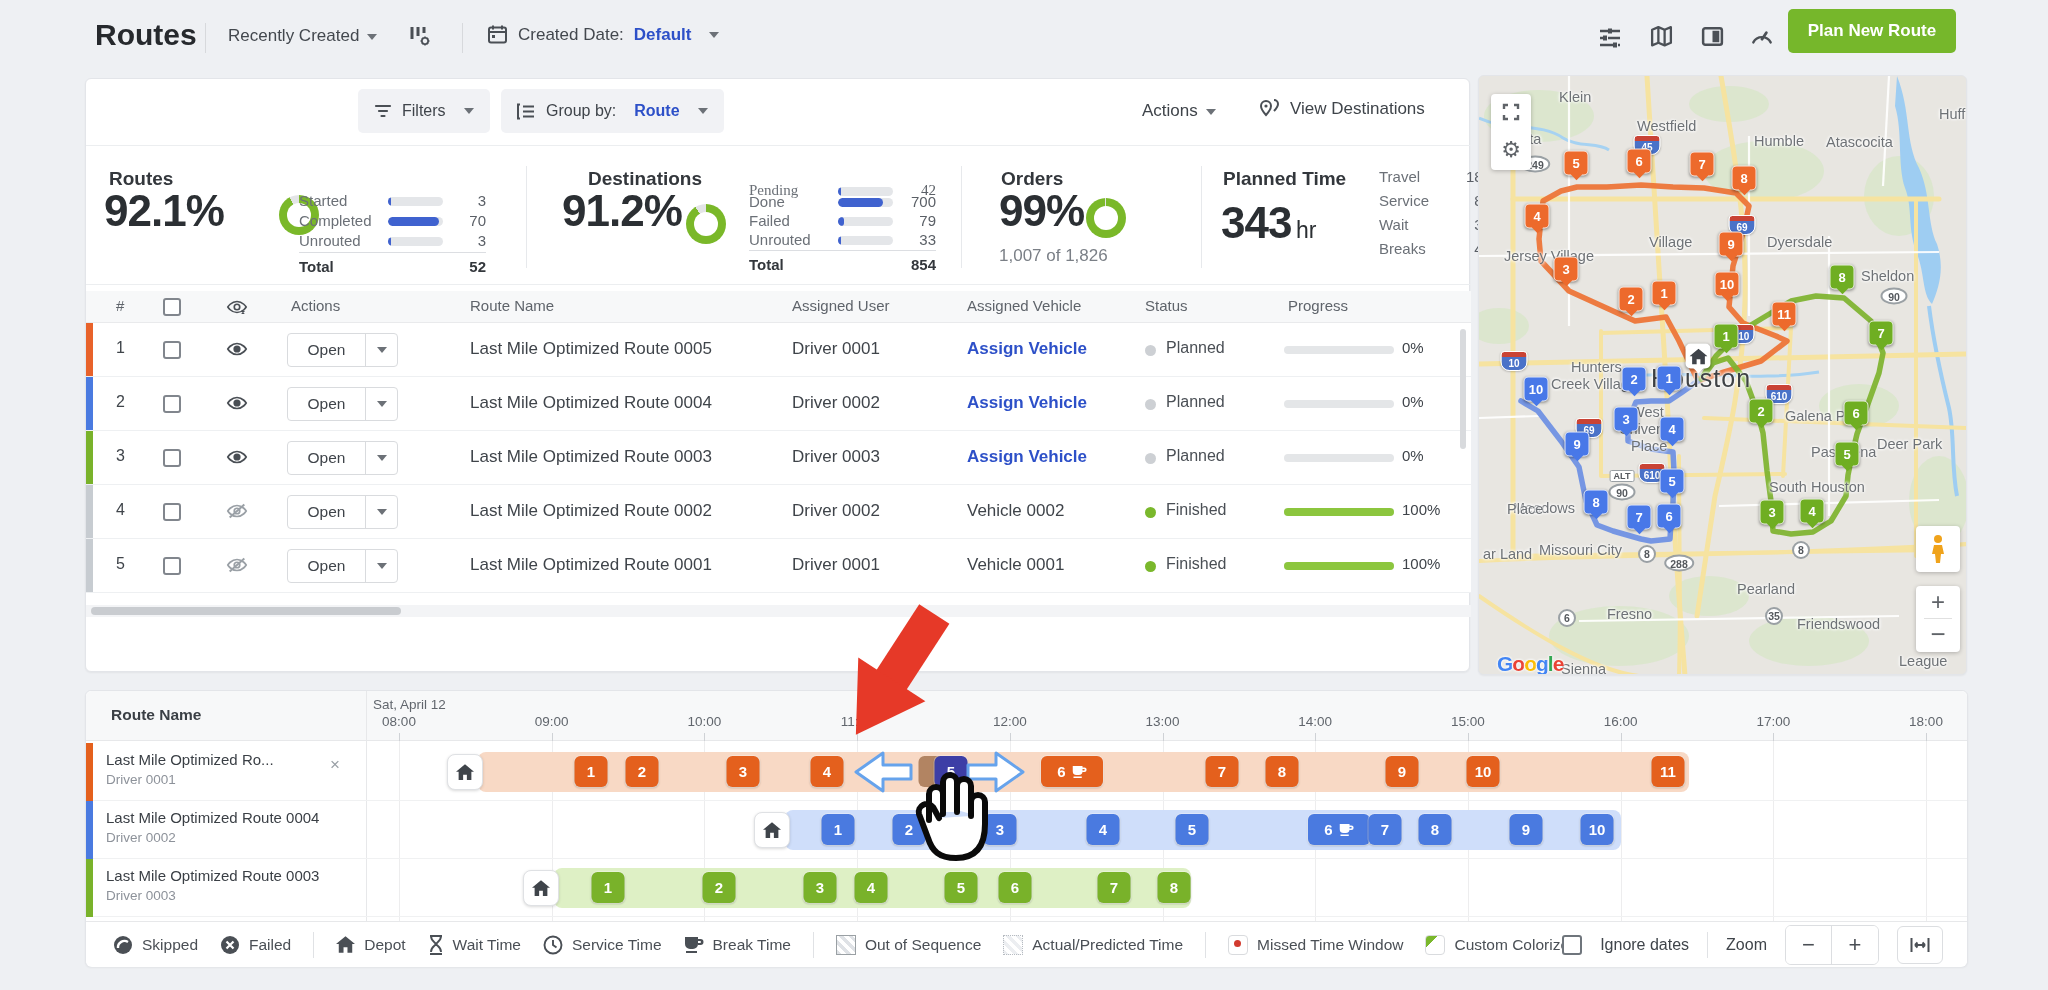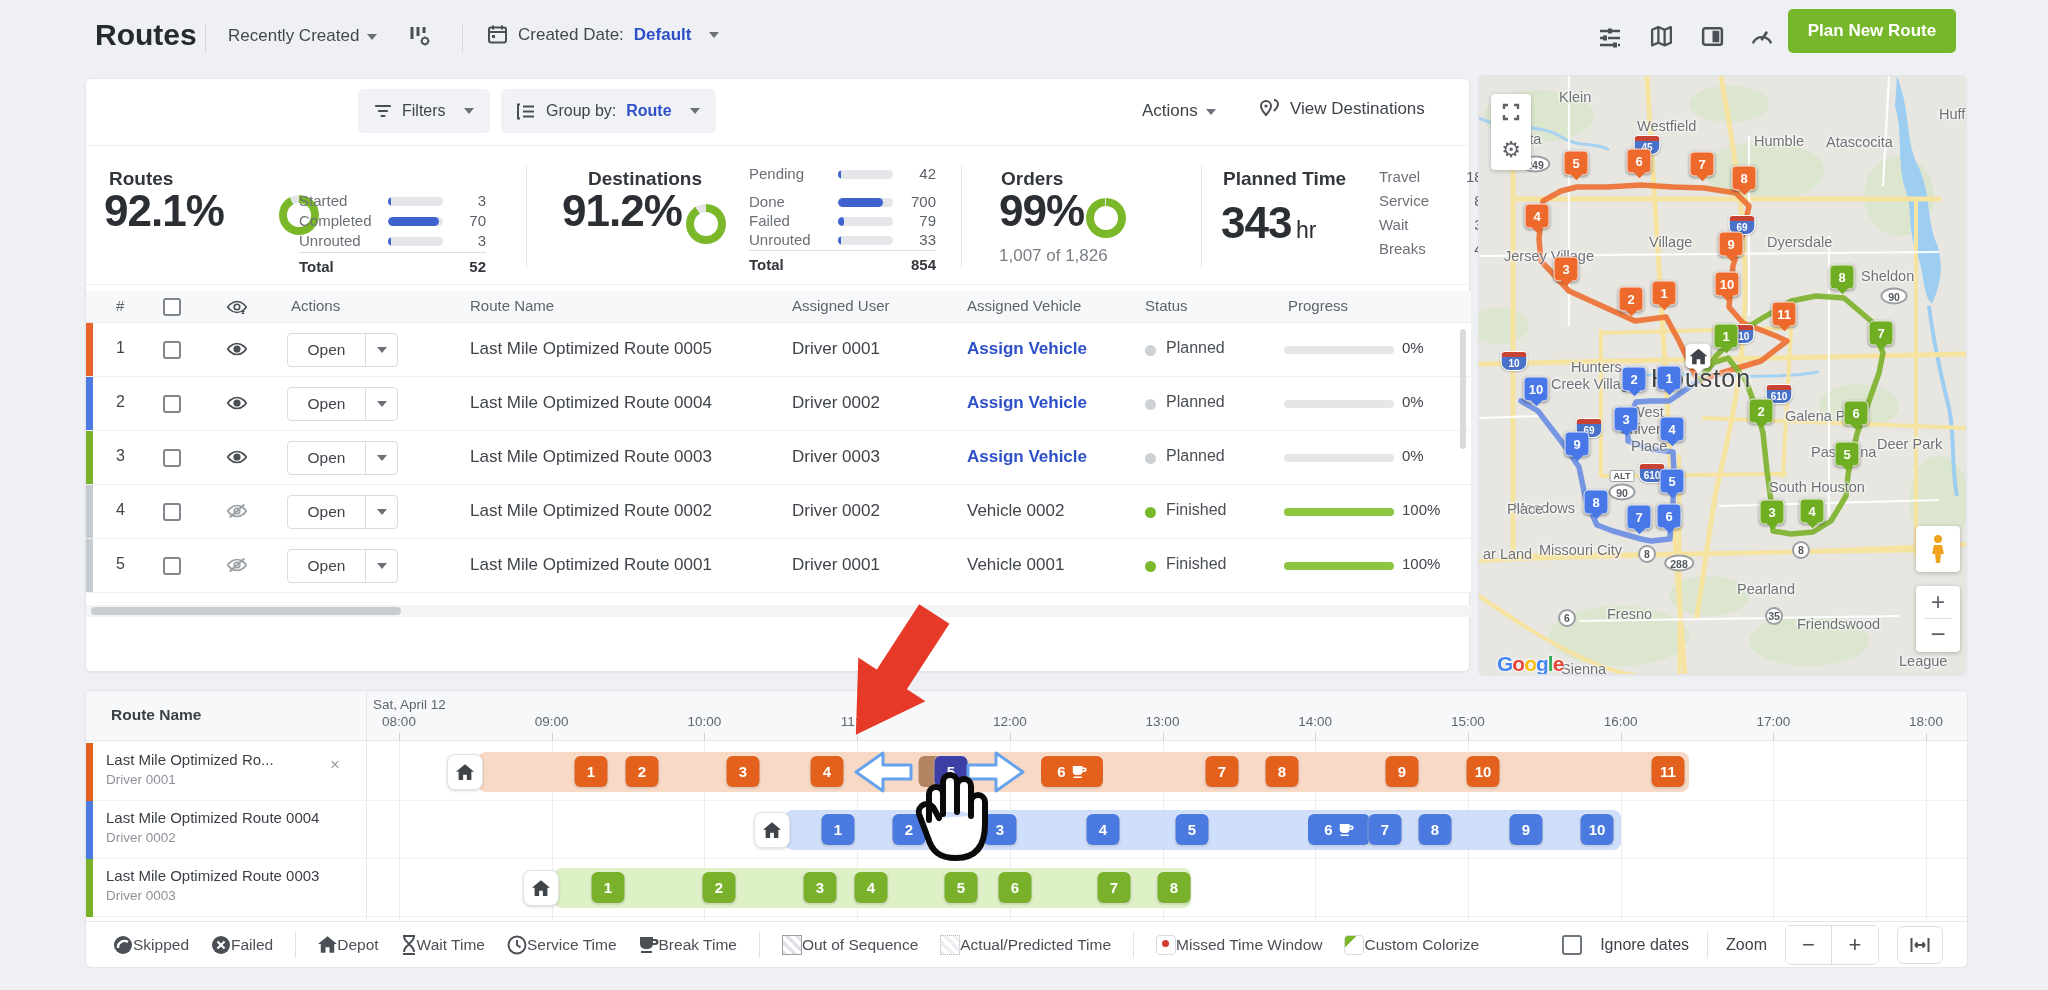--- a/index.html
+++ b/index.html
@@ -23,21 +23,21 @@
   #plan-btn { position:absolute; left:1788px; top:9px; width:168px; height:44px; background:#76b72b; border:none; border-radius:5px; color:#fff; font-size:17px; font-weight:600; font-family:inherit; cursor:pointer; }
 
   
   #left-panel { left:85px; top:78px; width:1385px; height:594px; }
   #search-box { position:absolute; left:15px; top:10px; width:245px; height:44px; border:1px solid #dfe1e5; border-radius:5px; background:#fff; display:flex; align-items:center; padding:0 12px; gap:10px; }
   #search-box input { border:none; outline:none; font-size:16px; font-family:inherit; color:#3f444a; width:170px; background:transparent; }
   #search-box input::placeholder { color:#9aa0a6; }
   .tool-btn { position:absolute; top:10px; height:44px; background:#f1f2f5; border-radius:5px; display:flex; align-items:center; padding:0 16px; gap:10px; font-size:16px; color:#3f444a; cursor:pointer; }
   #filters-btn { left:272px; }
   #groupby-btn { left:415px; }
-  #groupby-btn .val { color:#2d50c8; font-weight:600; margin-left:0; }
+  #groupby-btn .val { color:#2d50c8; font-weight:600; margin-left:8px; }
   #actions-dd { position:absolute; left:1056px; top:22px; font-size:17px; color:#3f444a; cursor:pointer; }
   #viewdest-btn { position:absolute; left:1172px; top:19px; font-size:17px; color:#3f444a; display:flex; align-items:center; gap:8px; cursor:pointer; }
 
   
   #stats { position:absolute; left:0; top:66px; width:1385px; height:140px; border-top:1px solid #eceef0; border-bottom:1px solid #eceef0; }
   .stat-title { position:absolute; font-size:19px; font-weight:700; color:#33373c; }
   .stat-big { position:absolute; font-size:44px; font-weight:600; color:#2b2f33; letter-spacing:-1px; }
   .donut { position:absolute; width:40px; height:40px; border-radius:50%; }
   .donut::after { content:''; position:absolute; inset:8px; background:#fff; border-radius:50%; }
   .mini-row { position:absolute; height:20px; font-size:15px; color:#6b7077; }
@@ -106,21 +106,21 @@
   .tldriver { position:absolute; left:20px; top:29px; font-size:13.5px; color:#8d929a; }
   .tlclose { position:absolute; left:244px; top:12px; font-size:17px; color:#9aa0a6; cursor:pointer; }
   .band { position:absolute; top:9px; height:40px; border-radius:8px; }
   .depot-chip { position:absolute; top:11px; width:36px; height:36px; background:#fff; border:1px solid #dfe1e4; border-radius:8px; box-shadow:0 1px 3px rgba(0,0,0,.15); display:flex; align-items:center; justify-content:center; color:#3f444a; }
   .stop { position:absolute; top:13px; width:33px; height:31px; border-radius:6px; color:#fff; font-size:15px; font-weight:700; display:flex; align-items:center; justify-content:center; gap:6px; box-shadow:0 0 0 1px rgba(255,255,255,.35),0 1px 2px rgba(0,0,0,.25); transform:translateX(-50%); cursor:pointer; }
   .stop.brk { width:62px; }
   .ghost { position:absolute; top:13px; width:33px; height:31px; border-radius:6px; background:#aa7a57; opacity:.9; transform:translateX(-50%); }
 
   
   #legend { position:absolute; left:0; top:230px; width:1881px; height:46px; background:#fff; border-top:1px solid #e7e8ea; border-radius:0 0 6px 6px; display:flex; align-items:center; padding-left:27px; gap:22px; }
-  .leg-item { display:flex; align-items:center; font-size:15.5px; color:#4a4f55; cursor:pointer; }
+  .leg-item { display:flex; align-items:center; gap:9px; font-size:15.5px; color:#4a4f55; cursor:pointer; }
   .leg-div { width:1px; height:26px; background:#e0e2e5; }
   .hatch1 { width:20px; height:20px; border:1.5px solid #9aa0a4; background:repeating-linear-gradient(45deg,#dfe2e6 0 3px,#fff 3px 7px); }
   .hatch2 { width:20px; height:20px; border:1.5px dotted #b6bbc1; background:repeating-linear-gradient(45deg,#eceef1 0 3px,#fff 3px 7px); }
   .missed-sq { width:20px; height:20px; border:1.5px solid #d9dbde; border-radius:4px; position:relative; }
   .missed-sq::after { content:''; position:absolute; left:5px; top:4px; width:7px; height:7px; border-radius:50%; background:#d23b2f; }
   .colorize-sq { width:20px; height:20px; border:1.5px solid #d9dbde; border-radius:4px; background:linear-gradient(135deg,#7ab82c 0 32%,#fff 33%); }
   #leg-right { position:absolute; right:24px; top:0; height:46px; display:flex; align-items:center; gap:18px; }
   #ignore-check { width:20px; height:20px; border:2px solid #6f757c; border-radius:3px; background:#fff; cursor:pointer; }
   #zoom-btns { display:flex; border:1px solid #dcdee1; border-radius:6px; overflow:hidden; }
   #zoom-btns .zb { width:46px; height:38px; background:#fff; border:none; font-size:22px; color:#4a4f55; cursor:pointer; font-family:inherit; }
@@ -247,21 +247,21 @@
           <div class="tot-sep" style="left: 213px; top: 106px; width: 187px;"></div>
           <div class="tot-row" style="left: 213px; top: 112px;">Total</div>
           <div class="tot-row" style="left: 360px; top: 112px; width: 40px; text-align: right;">52</div>
         </div>
 
       <div class="stat-vdiv" style="left:440px"></div>
       <div class="stat-title" style="left:502px;top:22px">Destinations</div>
       <div class="stat-big" style="left:476px;top:40px">91.2%</div>
       <div class="donut" style="left: 600px; top: 58px; background: conic-gradient(rgb(122, 184, 41) 91.2%, rgb(227, 228, 230) 91.2%, rgb(227, 228, 230) 100%);"></div>
       <div id="dest-mini">
-          <div class="mini-row" style="left: 663px; top: 18px; width: 187px;">
+          <div class="mini-row" style="left: 663px; top: 35px; width: 187px; font-family: Liberation Serif, serif;">
             <span class="lbl">Pending</span>
             <span class="bar" style="left: 89px;">
               <i style="width: 6%;"></i>
             </span>
             <span class="val" style="left: 147px;">42</span>
           </div>
           <div class="mini-row" style="left: 663px; top: 46px; width: 187px;">
             <span class="lbl">Done</span>
             <span class="bar" style="left: 89px;">
               <i style="width: 82%;"></i>

